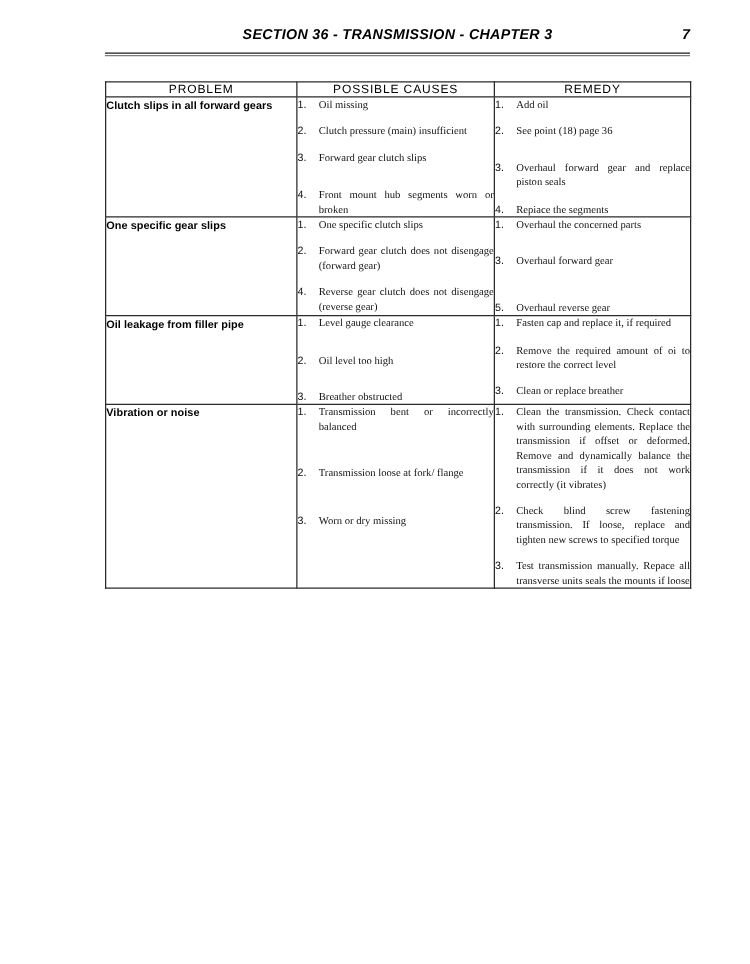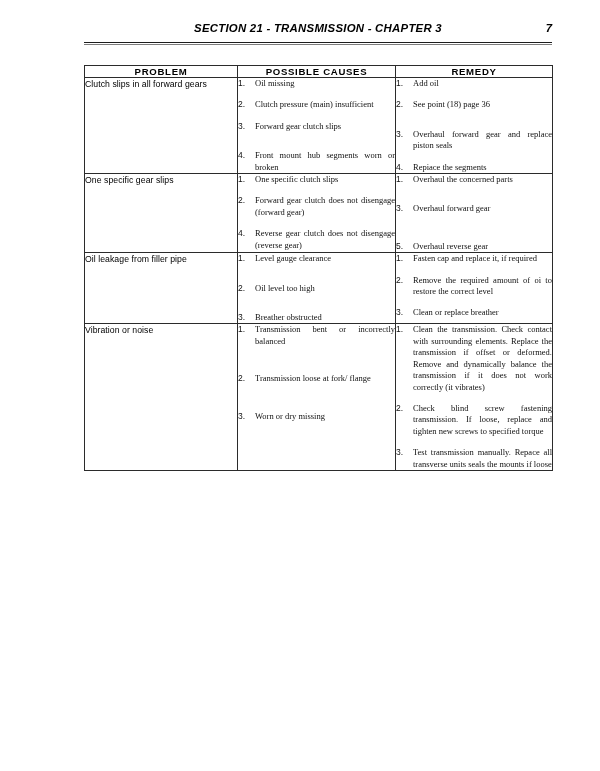--- a/index.html
+++ b/index.html
@@ -73,33 +73,33 @@
     border: 1px solid #2b2b2b;
     vertical-align: top;
     padding: 0;
   }
   .col-problem   { width: 153px; }
   .col-causes    { width: 158px; }
   .col-remedy    { width: 157px; }
 
   thead th {
     text-align: center;
-    font-weight: bold;
+    font-weight: normal;
     font-size: 9.6px;
     letter-spacing: 0.7px;
     padding: 6px 2px 6px 2px;
     color: #000;
   }
 
   
   .cell-problem {
     padding: 8px 6px 10px 7px;
   }
   .problem-text {
-    font-weight: normal;
+    font-weight: bold;
     font-size: 8.7px;
     line-height: 12.2px;
     letter-spacing: 0.05px;
     color: #000;
   }
 
   
   .cell-list {
     padding: 8px 5px 9px 7px;
   }
@@ -135,21 +135,21 @@
   }
   
   .num-list li.gap-lg { margin-bottom: 18px; }
   .num-list li.gap-xl { margin-bottom: 26px; }
 </style>
 </head>
 <body>
 
 <div class="page-header">
   <div class="header-row">
-    <div class="header-title">SECTION 21 - TRANSMISSION - CHAPTER 3</div>
+    <div class="header-title">SECTION 36 - TRANSMISSION - CHAPTER 3</div>
     <div class="header-page-number">7</div>
   </div>
   <div class="header-rule"></div>
 </div>
 
 <table class="troubleshooting-table">
   <colgroup>
     <col class="col-problem">
     <col class="col-causes">
     <col class="col-remedy">

